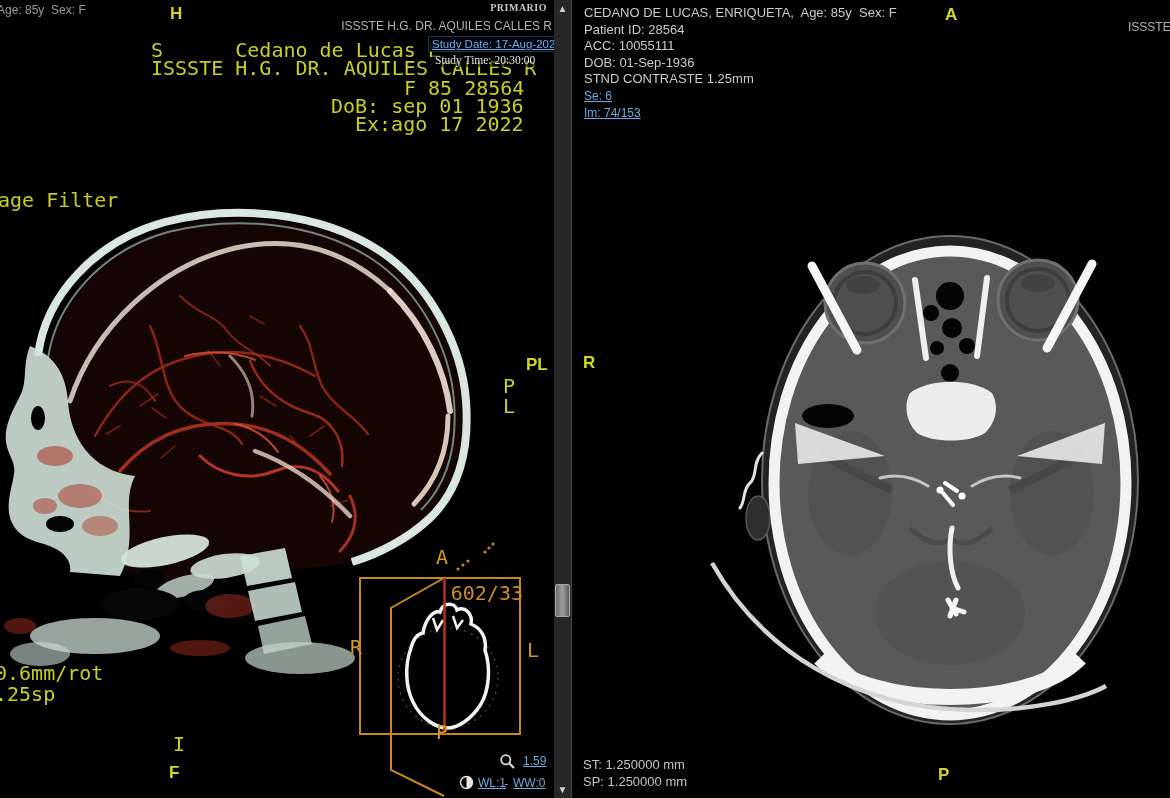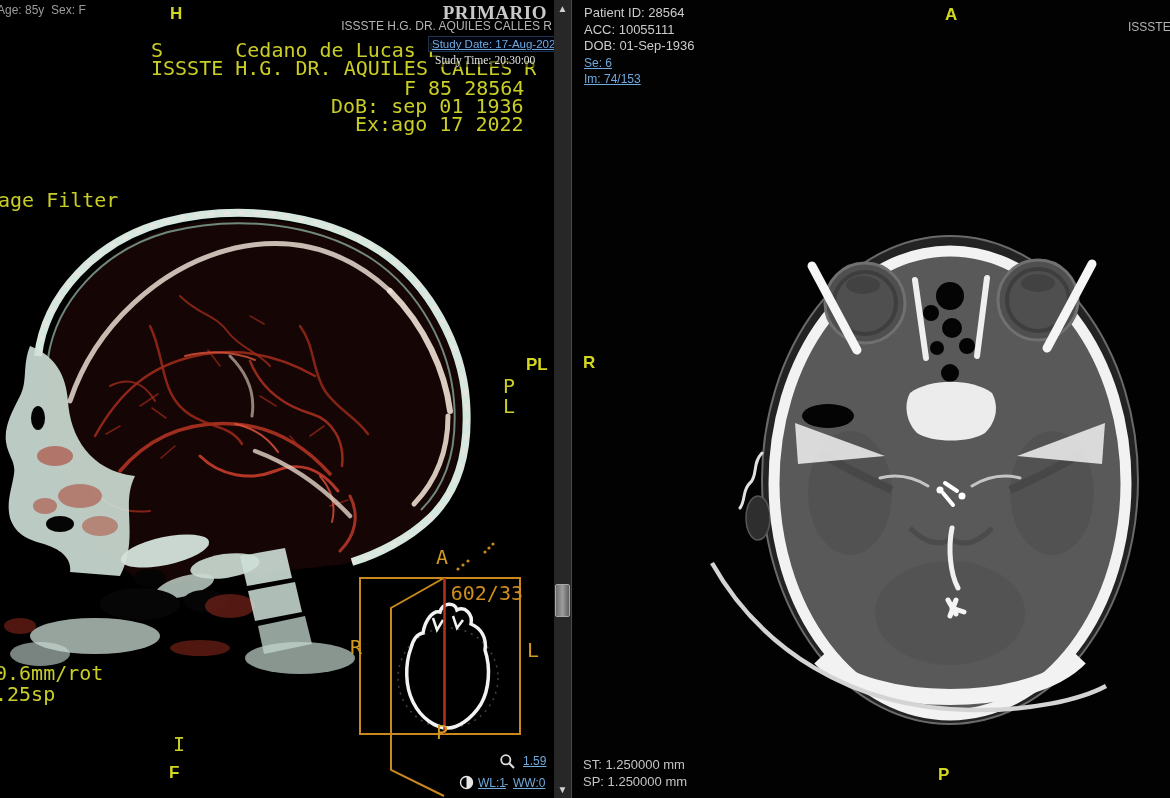--- a/index.html
+++ b/index.html
@@ -9,21 +9,21 @@
   
   .mono-y{font-family:"DejaVu Sans Mono",monospace;font-size:20px;line-height:1;
           color:var(--c-yellow,#c9ce27);white-space:pre;}
   .mono-nav{font-family:"DejaVu Sans Mono",monospace;font-size:20px;line-height:1;
           color:#d09a20;white-space:pre;}
   .mono-orange{font-family:"DejaVu Sans Mono",monospace;font-size:20px;line-height:1;
           color:var(--c-orange,#cf8f1e);white-space:pre;}
   .bold-y{font-family:"Liberation Sans",sans-serif;font-weight:bold;font-size:17px;
           line-height:1;color:#d2d81f;}
   .dimtext{font-family:"Liberation Sans",sans-serif;font-size:12px;color:var(--c-dim,#9c9c9c);white-space:pre;}
-  .serif-t{font-family:"Liberation Serif",serif;font-weight:bold;font-size:19px;
+  .serif-t{font-family:"Liberation Serif",serif;font-weight:bold;font-size:10px;
           color:#c9c9c9;letter-spacing:.5px;}
   .inst{font-family:"Liberation Sans",sans-serif;font-size:12px;color:#b3b3b3;white-space:nowrap;}
   .link{font-family:"Liberation Sans",sans-serif;font-size:12px;color:var(--c-link,#6fa9dd);
         text-decoration:underline;cursor:pointer;white-space:nowrap;}
   .rp-head p{margin:0;line-height:16.6px;font-size:13px;color:#cbcbcb;white-space:pre;}
   .rp-small{font-size:13px;color:#c4c4c4;white-space:pre;}
   .sep{font-size:13px;color:#9a9a9a;}
   
   .sdate{font-size:11.5px;padding:1px 3px;background:rgba(3,7,18,.9);
          border:1px solid rgba(90,140,200,.35);}
@@ -236,23 +236,25 @@
         <circle cx="240" cy="262" r="3.5" fill="#fff"></circle>
         <circle cx="262" cy="268" r="3.5" fill="#fff"></circle>
 
         <path d="M62 225 C52 235 58 248 50 255 C42 262 46 272 40 280" stroke="#e0e0e0" stroke-width="3" fill="none" stroke-linecap="round"></path>
 
         <path d="M12 335 C60 420 150 480 270 482 C330 483 380 472 406 458" stroke="#d4d4d4" stroke-width="4.5" fill="none"></path>
       </svg>
     </div>
 
     <div class="abs rp-head" style="left:12px;top:5px;">
+      <p>CEDANO DE LUCAS, ENRIQUETA,  Age: 85y  Sex: F</p>
       <p>Patient ID: 28564</p>
       <p>ACC: 10055111</p>
       <p>DOB: 01-Sep-1936</p>
+      <p>STND CONTRASTE 1.25mm</p>
       <p><span class="link">Se: 6</span></p>
       <p><span class="link">Im: 74/153</span></p>
     </div>
 
     <div class="abs bold-y" style="left:373px;top:6px;">A</div>
     <div class="abs inst" style="left:556px;top:20px;width:43px;overflow:hidden;">ISSSTE H.G. DR. AQUILES CALLES R</div>
     <div class="abs bold-y" style="left:11px;top:354px;">R</div>
 
     <div class="abs rp-small" style="left:11px;top:757px;">ST: 1.250000 mm</div>
     <div class="abs rp-small" style="left:11px;top:774px;">SP: 1.250000 mm</div>

